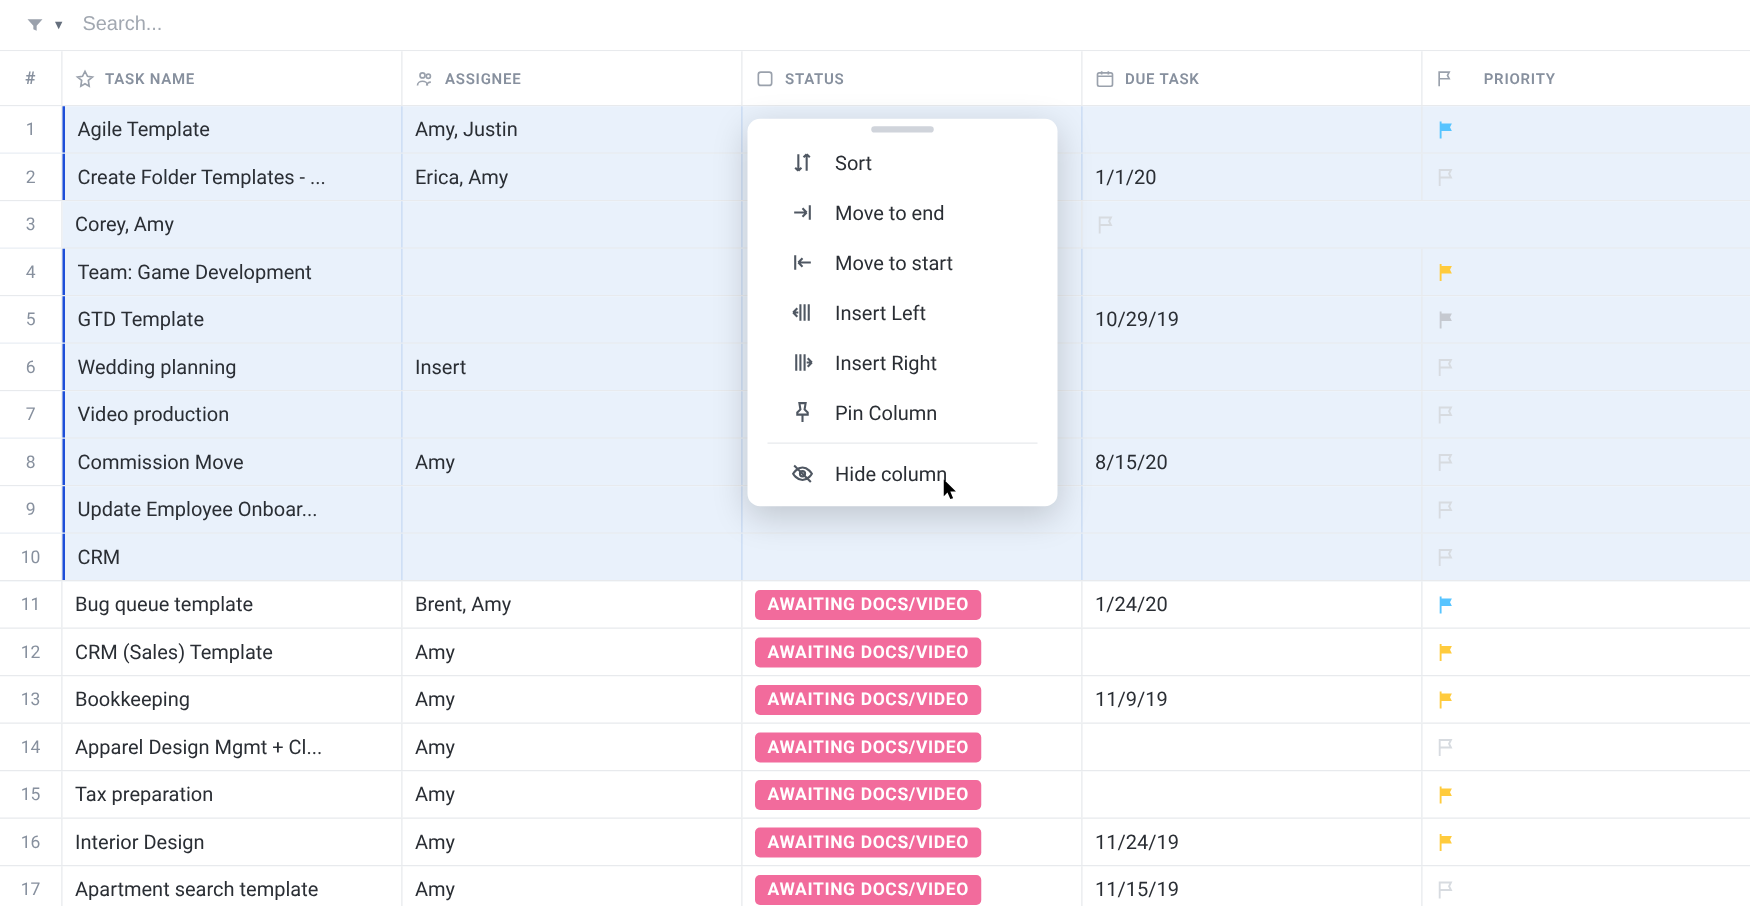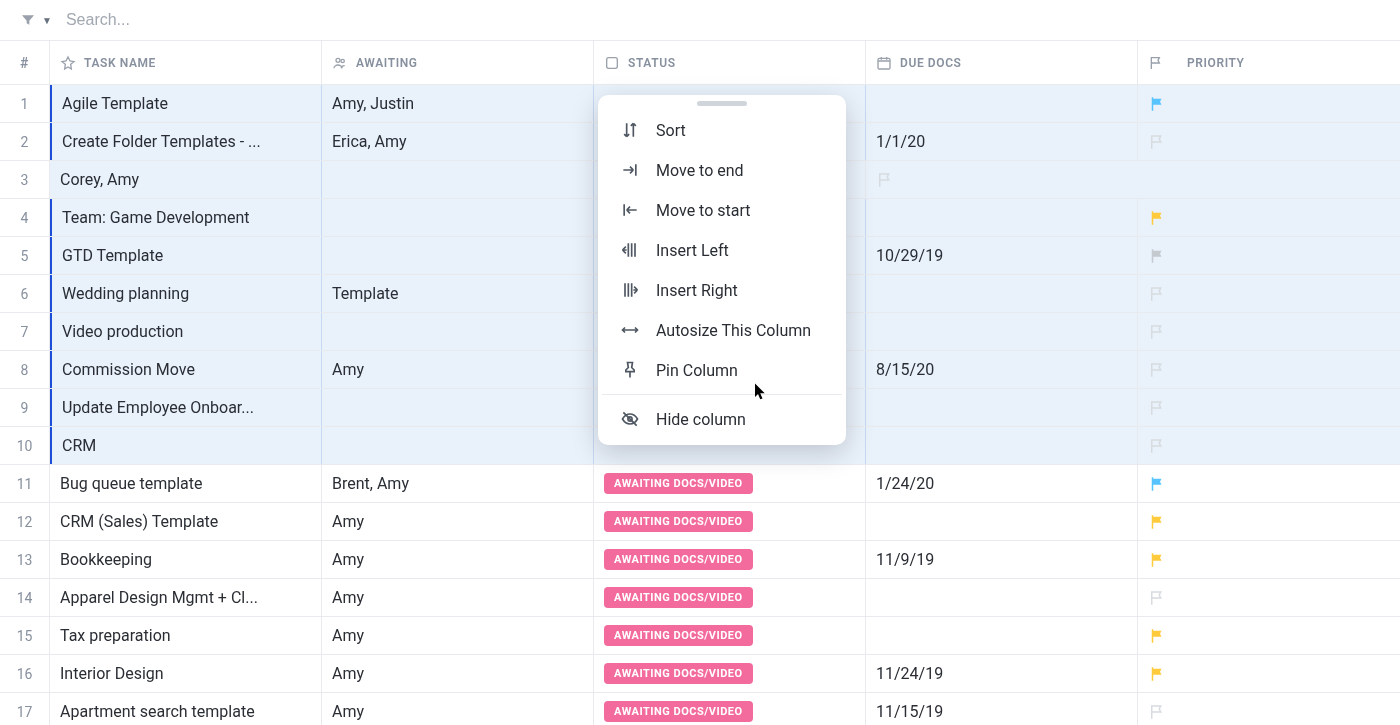--- a/index.html
+++ b/index.html
@@ -92,39 +92,39 @@
   background: #fff;
 }
 .sel-left-border {
   border-left: 2px solid #1d4ed8;
 }
 
 .status-badge {
   display: inline-block;
   background: #f26b9c;
   color: #fff;
-  font-size: 11px;
+  font-size: 14px;
   font-weight: 700;
   letter-spacing: 0.5px;
   padding: 4px 10px;
   border-radius: 4px;
 }
 
 .flag { width: 18px; height: 18px; }
 .flag svg { width: 18px; height: 18px; display: block; }
 
 .ctx-menu {
   position: absolute;
   top: 95px;
   left: 598px;
   width: 248px;
   background: #fff;
   border-radius: 10px;
   box-shadow: 0 8px 28px rgba(0,0,0,0.18);
-  padding: 6px 4px;
+  padding: 6px 16px;
   z-index: 50;
 }
 .ctx-handle {
   width: 50px;
   height: 5px;
   background: #d0d4db;
   border-radius: 3px;
   margin: 0 auto 4px auto;
 }
 .ctx-item {
@@ -183,38 +183,38 @@
     </div>
     <div class="hdr-cell col-assignee">
       <span class="hdr-icon">
         <svg viewBox="0 0 24 24" fill="none" stroke="currentColor" stroke-width="2">
             <circle cx="9" cy="8" r="3"></circle>
             <circle cx="16" cy="9" r="2.5"></circle>
             <path d="M3 20c0-3 3-5 6-5s6 2 6 5"></path>
             <path d="M14 20c0-2 2-4 5-4"></path>
           </svg>
       </span>
-      <span>AWAITING</span>
+      <span>ASSIGNEE</span>
     </div>
     <div class="hdr-cell col-status">
       <span class="hdr-icon">
         <svg viewBox="0 0 24 24" fill="none" stroke="currentColor" stroke-width="2">
             <rect x="4" y="4" width="16" height="16" rx="3"></rect>
           </svg>
       </span>
       <span>STATUS</span>
     </div>
     <div class="hdr-cell col-due">
       <span class="hdr-icon">
         <svg viewBox="0 0 24 24" fill="none" stroke="currentColor" stroke-width="2">
             <rect x="3" y="5" width="18" height="16" rx="2"></rect>
             <path d="M3 9h18M8 3v4M16 3v4"></path>
           </svg>
       </span>
-      <span>DUE DOCS</span>
+      <span>DUE TASK</span>
     </div>
     <div class="hdr-cell col-priority">
       <span class="hdr-icon">
         <svg viewBox="0 0 24 24" fill="none" stroke="currentColor" stroke-width="2">
             <path d="M5 3v18M5 4h12l-2 4 2 4H5"></path>
           </svg>
       </span>
       <span>PRIORITY</span>
     </div>
   </div>
@@ -285,21 +285,21 @@
           <span class="flag">
             <svg viewBox="0 0 24 24" fill="#c5c9d0">
               <path d="M5 3v18h2v-8h11l-2-4 2-4H7V3H5z"></path>
             </svg>
           </span>
         </div>
       </div>
       <div class="row selected">
         <div class="cell col-num">6</div>
         <div class="cell col-task sel-left-border">Wedding planning</div>
-        <div class="cell col-assignee">Template</div>
+        <div class="cell col-assignee">Insert</div>
         <div class="cell col-status"></div>
         <div class="cell col-due"></div>
         <div class="cell col-priority">
           <span class="flag">
             <svg viewBox="0 0 24 24" fill="none" stroke="#d7dbe0" stroke-width="2">
               <path d="M5 3v18M5 4h12l-2 4 2 4H5"></path>
             </svg>
           </span>
         </div>
       </div>
@@ -508,28 +508,20 @@
     </span>
     <span>Insert Left</span>
   </div>
   <div class="ctx-item">
     <span class="ctx-icon">
       <svg viewBox="0 0 24 24" fill="none" stroke-width="2">
           <path d="M6 4v16M10 4v16M14 4v16M21 12l-4-4m4 4l-4 4m4-4h-5"></path>
         </svg>
     </span>
     <span>Insert Right</span>
-  </div>
-  <div class="ctx-item">
-    <span class="ctx-icon">
-      <svg viewBox="0 0 24 24" fill="none" stroke-width="2">
-          <path d="M3 12h18M6 9l-3 3 3 3M18 9l3 3-3 3"></path>
-        </svg>
-    </span>
-    <span>Autosize This Column</span>
   </div>
   <div class="ctx-item">
     <span class="ctx-icon">
       <svg viewBox="0 0 24 24" fill="none" stroke-width="2">
           <path d="M9 3h6l-1 6 3 3v2H7v-2l3-3-1-6zM12 14v7"></path>
         </svg>
     </span>
     <span>Pin Column</span>
   </div>
   <div class="ctx-sep"></div>

